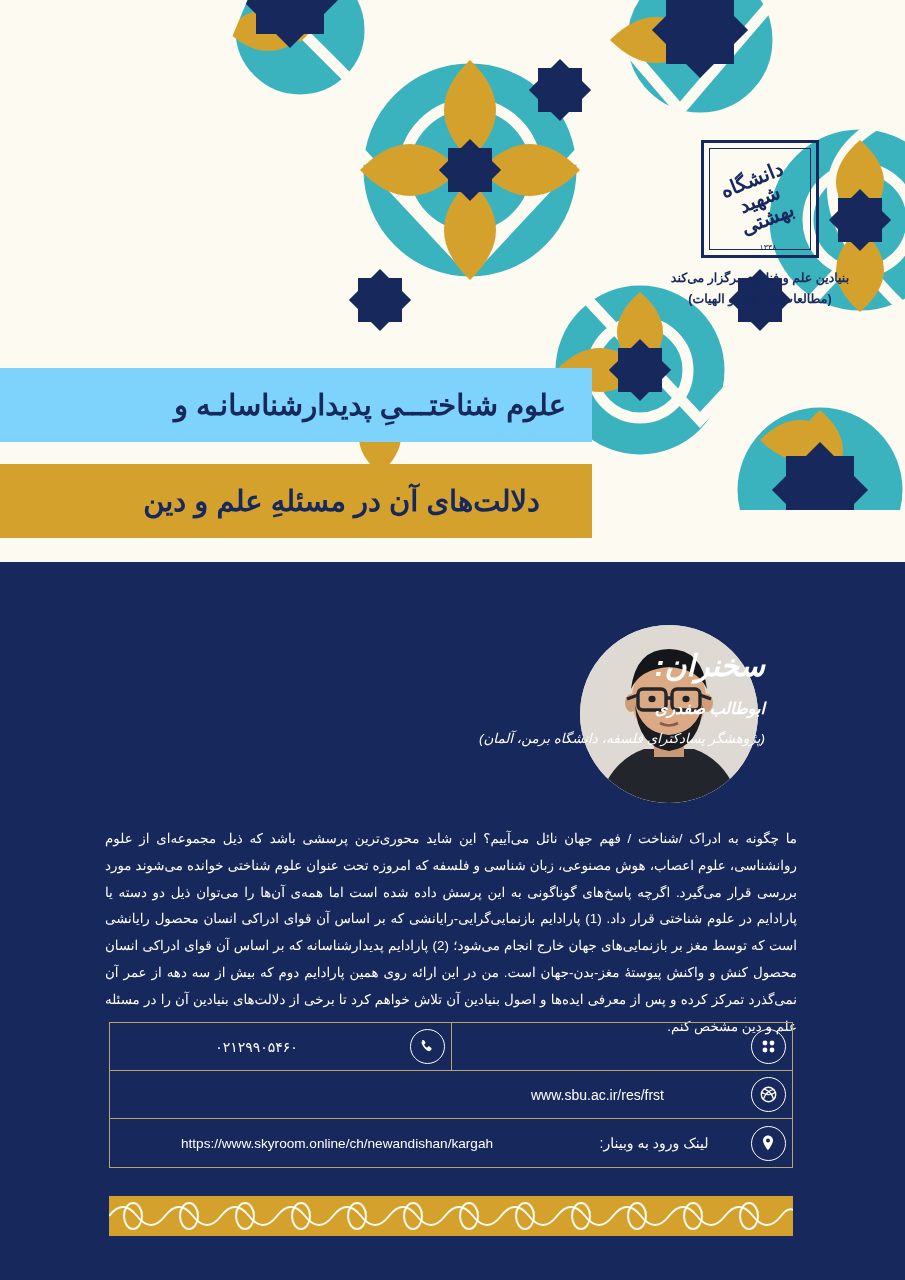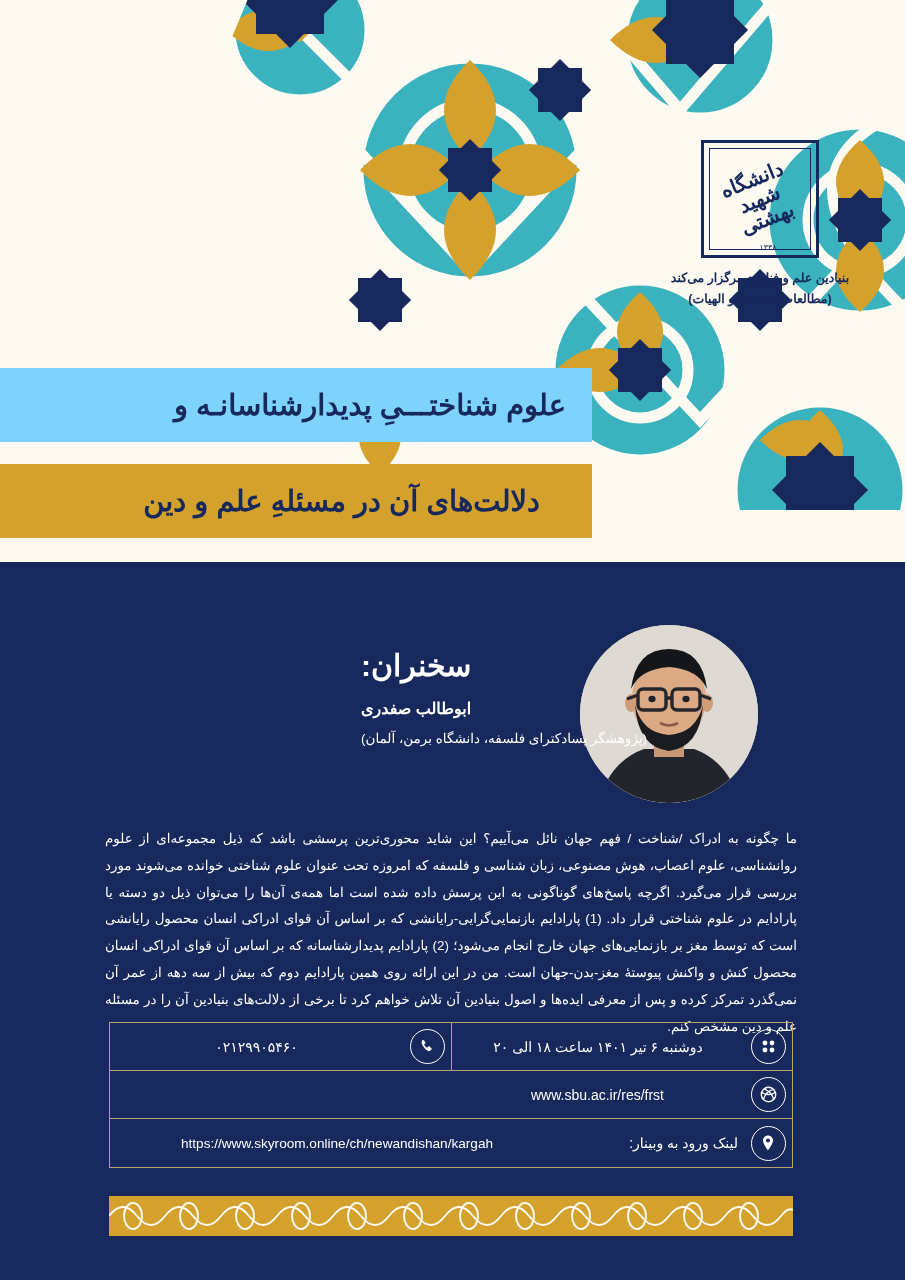--- a/index.html
+++ b/index.html
@@ -145,25 +145,26 @@
     width: 178px;
     height: 178px;
     border-radius: 50%;
     background: #e8e4dd;
     overflow: hidden;
     border: 0;
   }
 
   .speaker-text {
     position: absolute;
-    right: 124px;
+    right: 140px;
     top: 28px;
     width: 420px;
-    text-align: left;
+    text-align: right;
     direction: rtl;
+    font-style: italic;
   }
   .speaker-heading {
     color: #ffffff;
     font-size: 30px;
     font-weight: bold;
     margin-bottom: 16px;
   }
   .speaker-name {
     color: #ffffff;
     font-size: 16px;
@@ -434,21 +435,20 @@
         <div class="c-icon">
           <span class="icon-circle">
             <svg width="19" height="19" viewBox="0 0 19 19" fill="currentColor">
               <circle cx="6" cy="6" r="2.4"></circle>
               <circle cx="13" cy="6" r="2.4"></circle>
               <circle cx="6" cy="13" r="2.4"></circle>
               <circle cx="13" cy="13" r="2.4"></circle>
             </svg>
           </span>
         </div>
-        <div class="c-label">دوشنبه ۶ تیر ۱۴۰۱ ساعت ۱۸ الی ۲۰</div>
       </div>
       <div class="c-cell c-half">
         <div class="c-icon">
           <span class="icon-circle">
             <svg width="18" height="18" viewBox="0 0 18 18" fill="currentColor">
               <path d="M4.1 2.2c.6-.5 1.5-.4 2 .3l1.1 1.5c.4.6.3 1.4-.3 1.8l-.8.6c.5 1.3 1.6 2.6 3 3.3l.6-.8c.4-.6 1.2-.7 1.8-.3l1.5 1.1c.7.5.8 1.4.3 2l-.8.9c-.6.6-1.5.8-2.3.5C7.8 12 5.1 9.3 3.7 5.6c-.3-.8-.1-1.7.5-2.3l-.1-1.1z"></path>
             </svg>
           </span>
         </div>
         <div class="c-label ltr">۰۲۱۲۹۹۰۵۴۶۰</div>
@@ -474,21 +474,21 @@
     <div class="c-row">
       <div class="c-cell c-full">
         <div class="c-icon">
           <span class="icon-circle">
             <svg width="18" height="18" viewBox="0 0 18 18" fill="currentColor">
               <path d="M9 1.6c-2.8 0-5 2.2-5 5 0 3.6 5 9.8 5 9.8s5-6.2 5-9.8c0-2.8-2.2-5-5-5zm0 7a2 2 0 1 1 0-4 2 2 0 0 1 0 4z"></path>
             </svg>
           </span>
         </div>
         <div class="c-split">
-          <div class="c-label" style="flex:0 0 180px;text-align:right;">لینک ورود به وبینار:</div>
+          <div class="c-label" style="flex:0 0 180px;">لینک ورود به وبینار:</div>
           <div class="c-label ltr link-wide">https://www.skyroom.online/ch/newandishan/kargah</div>
         </div>
       </div>
     </div>
 
   </div>
 
   <div class="bottom-strip">
     <svg class="bstrip-wave" width="684" height="40" viewBox="0 0 684 40">
       <rect x="0" y="0" width="684" height="40" fill="#d4a22c"></rect>

